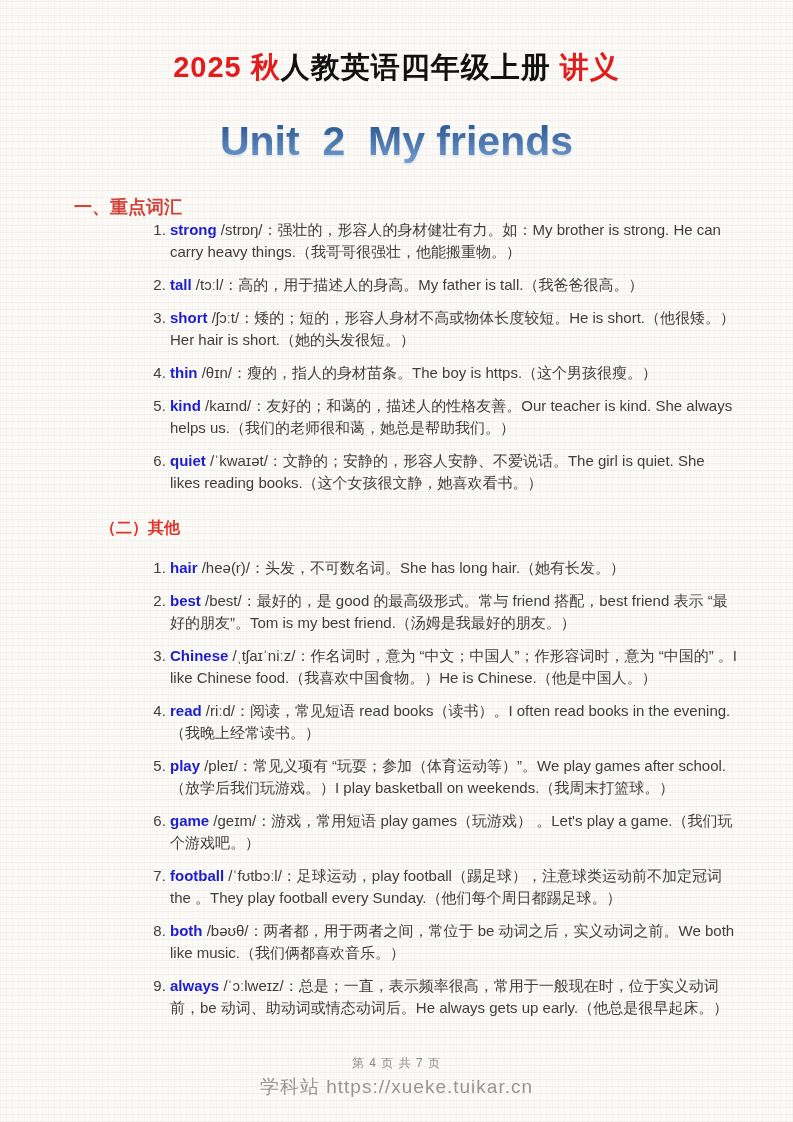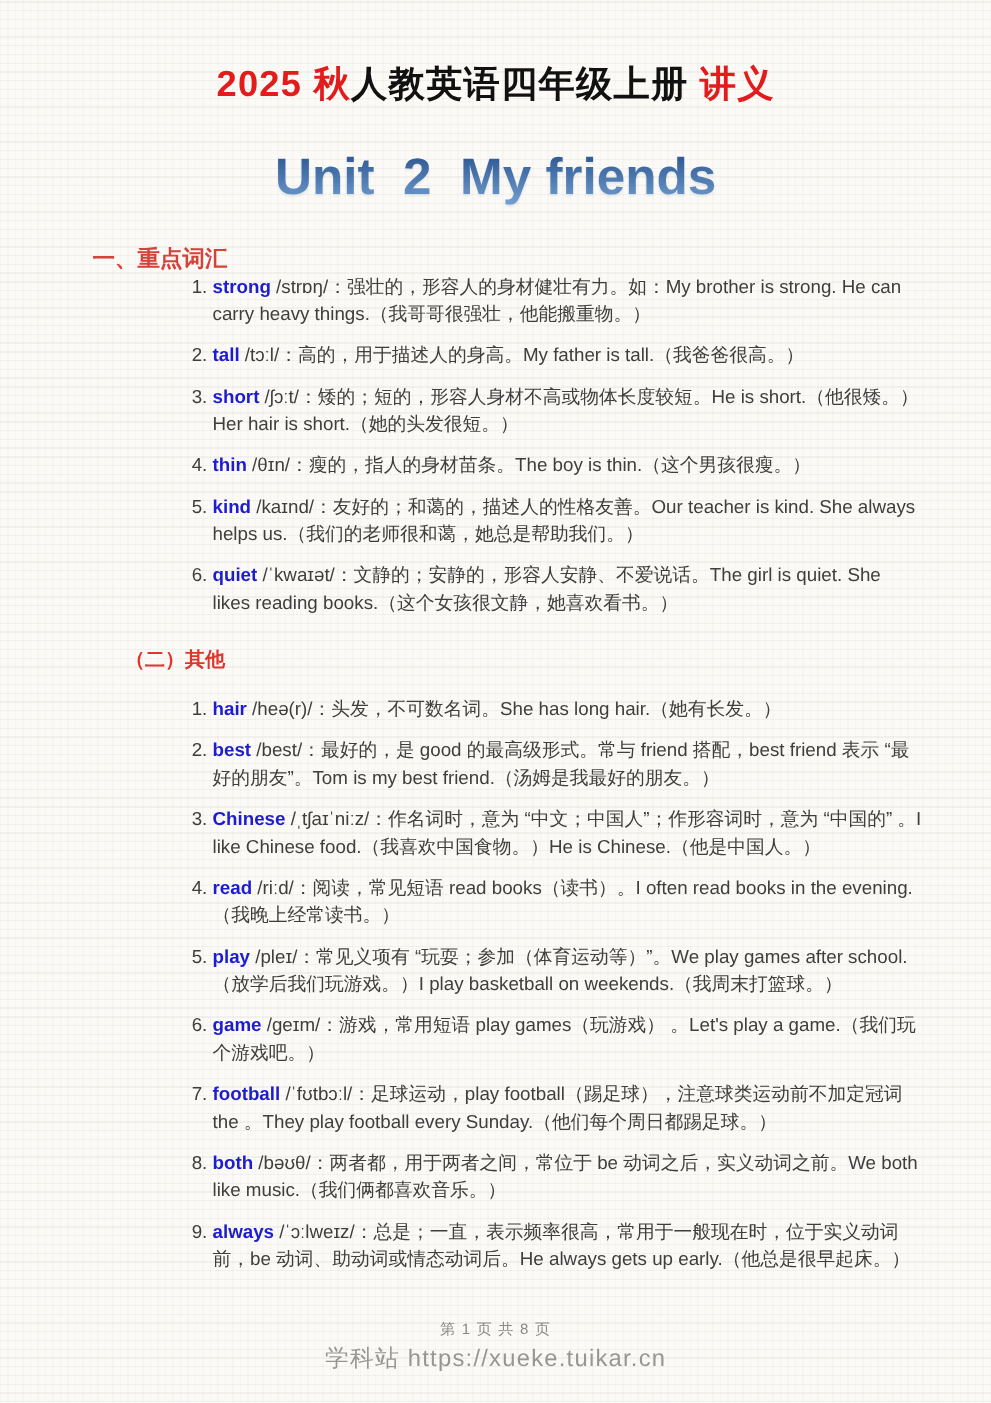--- a/index.html
+++ b/index.html
@@ -96,21 +96,21 @@
 
 
   <h2 class="main-heading">一、重点词汇</h2>
 
   <div>
       <div>
         <ol class="vocab-list">
           <li class="vocab-item"><span class="word">strong</span><span class="phon"> /strɒŋ/：</span><span class="body">强壮的，形容人的身材健壮有力。如：My brother is strong. He can carry heavy things.（我哥哥很强壮，他能搬重物。）</span></li>
           <li class="vocab-item"><span class="word">tall</span><span class="phon"> /tɔːl/：</span><span class="body">高的，用于描述人的身高。My father is tall.（我爸爸很高。）</span></li>
           <li class="vocab-item"><span class="word">short</span><span class="phon"> /ʃɔːt/：</span><span class="body">矮的；短的，形容人身材不高或物体长度较短。He is short.（他很矮。）Her hair is short.（她的头发很短。）</span></li>
-          <li class="vocab-item"><span class="word">thin</span><span class="phon"> /θɪn/：</span><span class="body">瘦的，指人的身材苗条。The boy is thin.（这个男孩很瘦。）</span></li>
+          <li class="vocab-item"><span class="word">thin</span><span class="phon"> /θɪn/：</span><span class="body">瘦的，指人的身材苗条。The boy is https.（这个男孩很瘦。）</span></li>
           <li class="vocab-item"><span class="word">kind</span><span class="phon"> /kaɪnd/：</span><span class="body">友好的；和蔼的，描述人的性格友善。Our teacher is kind. She always helps us.（我们的老师很和蔼，她总是帮助我们。）</span></li>
           <li class="vocab-item"><span class="word">quiet</span><span class="phon"> /ˈkwaɪət/：</span><span class="body">文静的；安静的，形容人安静、不爱说话。The girl is quiet. She likes reading books.（这个女孩很文静，她喜欢看书。）</span></li>
         </ol>
       </div>
       <div>
         <h3 class="sub-title">（二）其他</h3>
         <ol class="vocab-list">
           <li class="vocab-item"><span class="word">hair</span><span class="phon"> /heə(r)/：</span><span class="body">头发，不可数名词。She has long hair.（她有长发。）</span></li>
           <li class="vocab-item"><span class="word">best</span><span class="phon"> /best/：</span><span class="body">最好的，是 good 的最高级形式。常与 friend 搭配，best friend 表示 “最好的朋友”。Tom is my best friend.（汤姆是我最好的朋友。）</span></li>
           <li class="vocab-item"><span class="word">Chinese</span><span class="phon"> /ˌtʃaɪˈniːz/：</span><span class="body">作名词时，意为 “中文；中国人”；作形容词时，意为 “中国的” 。I like Chinese food.（我喜欢中国食物。）He is Chinese.（他是中国人。）</span></li>
@@ -118,17 +118,17 @@
           <li class="vocab-item"><span class="word">play</span><span class="phon"> /pleɪ/：</span><span class="body">常见义项有 “玩耍；参加（体育运动等）”。We play games after school.（放学后我们玩游戏。）I play basketball on weekends.（我周末打篮球。）</span></li>
           <li class="vocab-item"><span class="word">game</span><span class="phon"> /geɪm/：</span><span class="body">游戏，常用短语 play games（玩游戏） 。Let's play a game.（我们玩个游戏吧。）</span></li>
           <li class="vocab-item"><span class="word">football</span><span class="phon"> /ˈfʊtbɔːl/：</span><span class="body">足球运动，play football（踢足球），注意球类运动前不加定冠词 the 。They play football every Sunday.（他们每个周日都踢足球。）</span></li>
           <li class="vocab-item"><span class="word">both</span><span class="phon"> /bəʊθ/：</span><span class="body">两者都，用于两者之间，常位于 be 动词之后，实义动词之前。We both like music.（我们俩都喜欢音乐。）</span></li>
           <li class="vocab-item"><span class="word">always</span><span class="phon"> /ˈɔːlweɪz/：</span><span class="body">总是；一直，表示频率很高，常用于一般现在时，位于实义动词前，be 动词、助动词或情态动词后。He always gets up early.（他总是很早起床。）</span></li>
         </ol>
       </div>
     </div>
 
   <div class="footer">
-    <div class="page-info">第 1 页 共 8 页</div>
+    <div class="page-info">第 4 页 共 7 页</div>
     <div class="watermark">学科站 https://xueke.tuikar.cn</div>
   </div>
 
 </div>
 
 </body></html>

